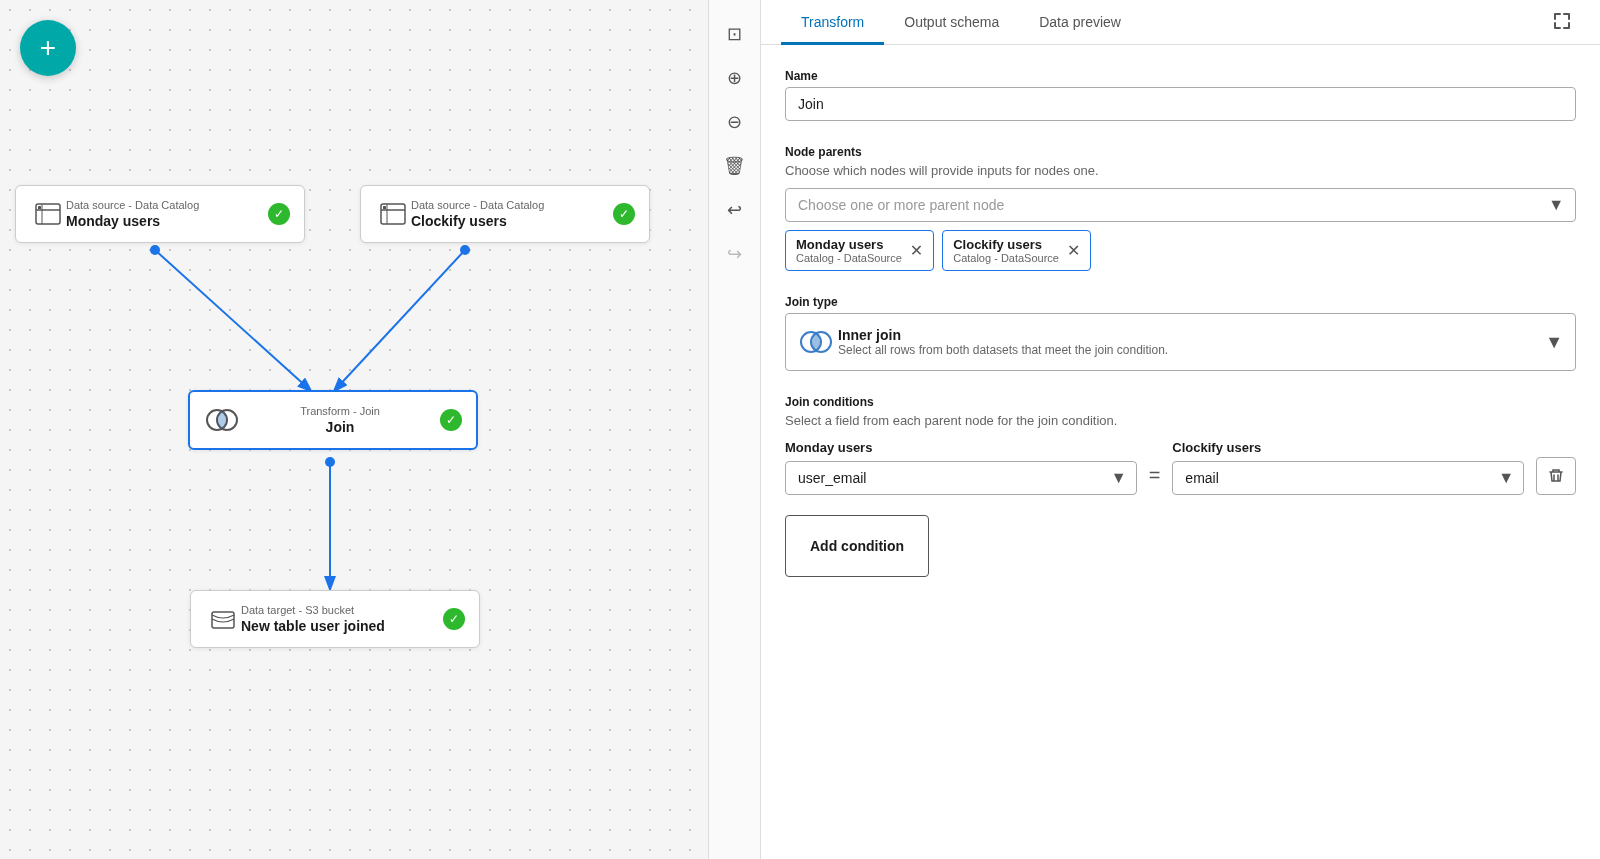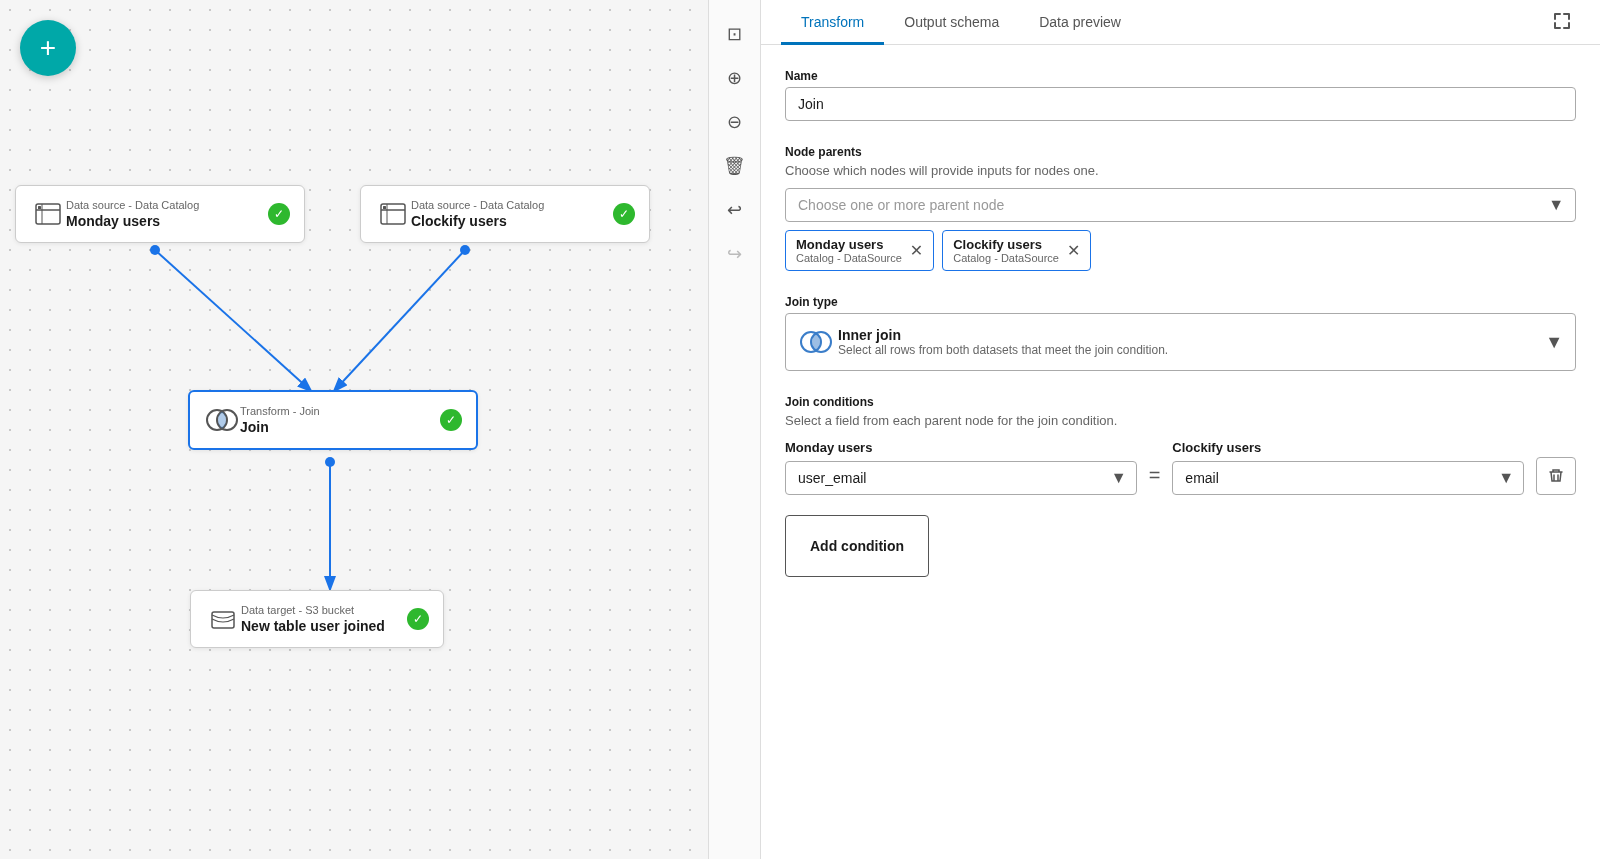--- a/index.html
+++ b/index.html
@@ -407,20 +407,21 @@
     }
 
     
     .venn-icon {
       width: 36px;
       height: 36px;
     }
 
     .node.join-node {
       border: 2px solid #1a73e8;
+      text-align: center;
     }
   </style>
 </head>
 <body>
 
 <div class="canvas-area">
 
   <button class="add-button">
     <span>+</span>
   </button>
@@ -490,21 +491,21 @@
     </div>
     <div class="node-text">
       <div class="node-label">Transform - Join</div>
       <div class="node-title">Join</div>
     </div>
     <div class="node-status">
       <div class="check-icon">✓</div>
     </div>
   </div>
 
-  <div class="node" style="top: 590px; left: 190px; width: 254px;">
+  <div class="node" style="top: 590px; left: 190px; width: 290px;">
     <div class="node-icon">
       <svg width="28" height="28" viewBox="0 0 28 28" fill="none">
         <rect x="3" y="7" width="22" height="16" rx="2" stroke="#555" stroke-width="1.5" fill="none"></rect>
         <path d="M3 10 Q14 16 25 10" stroke="#555" stroke-width="1.2" fill="none"></path>
         <path d="M3 14 Q14 20 25 14" stroke="#555" stroke-width="1.2" fill="none"></path>
       </svg>
     </div>
     <div class="node-text">
       <div class="node-label">Data target - S3 bucket</div>
       <div class="node-title">New table user joined</div>

